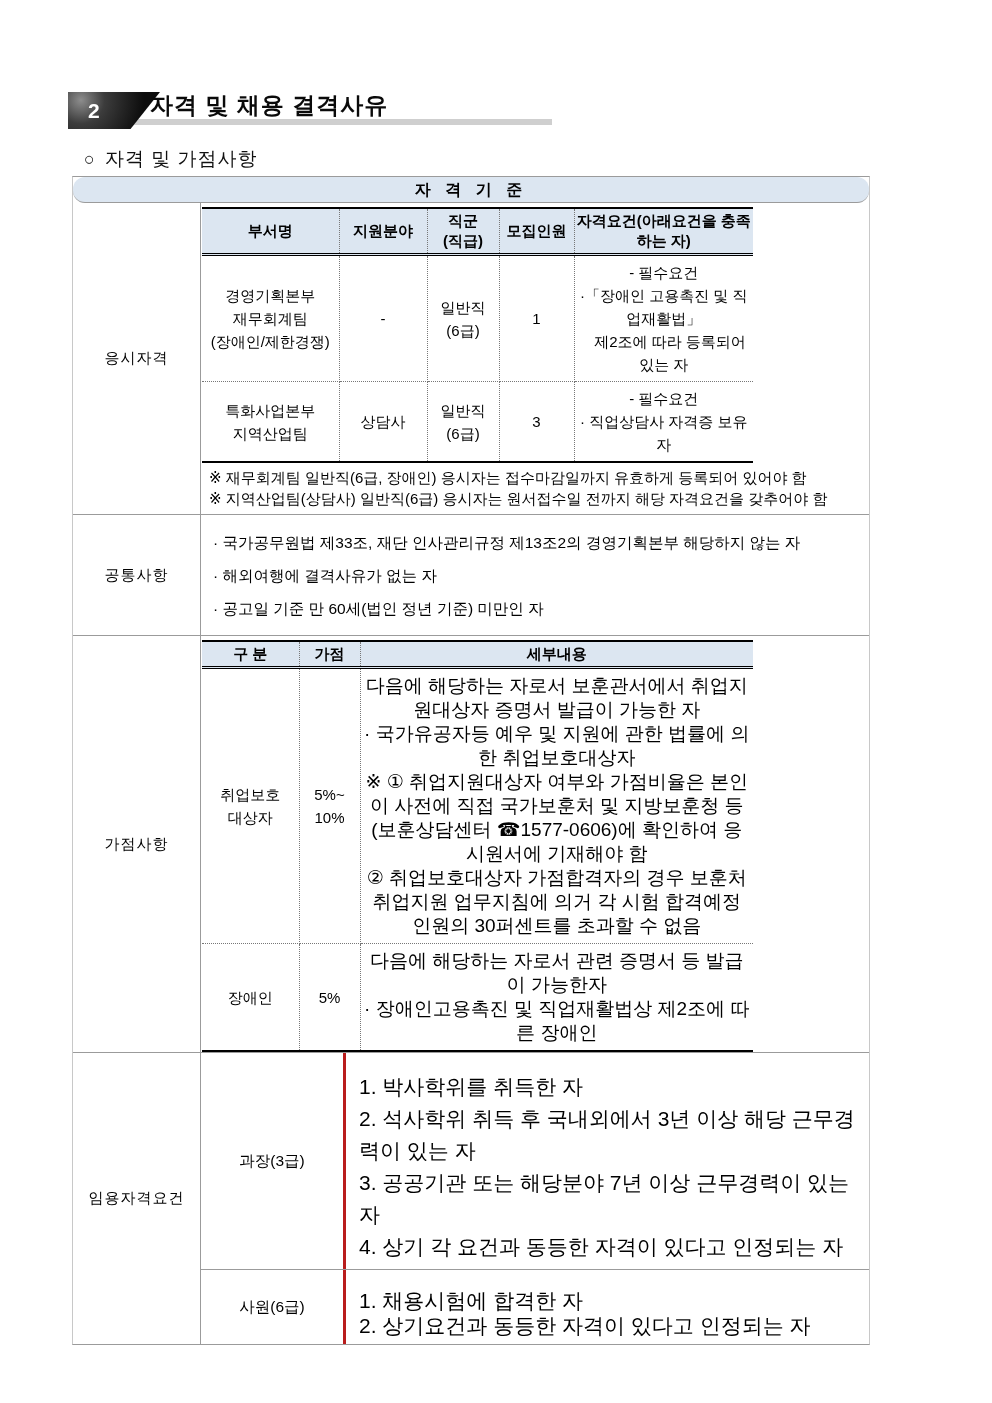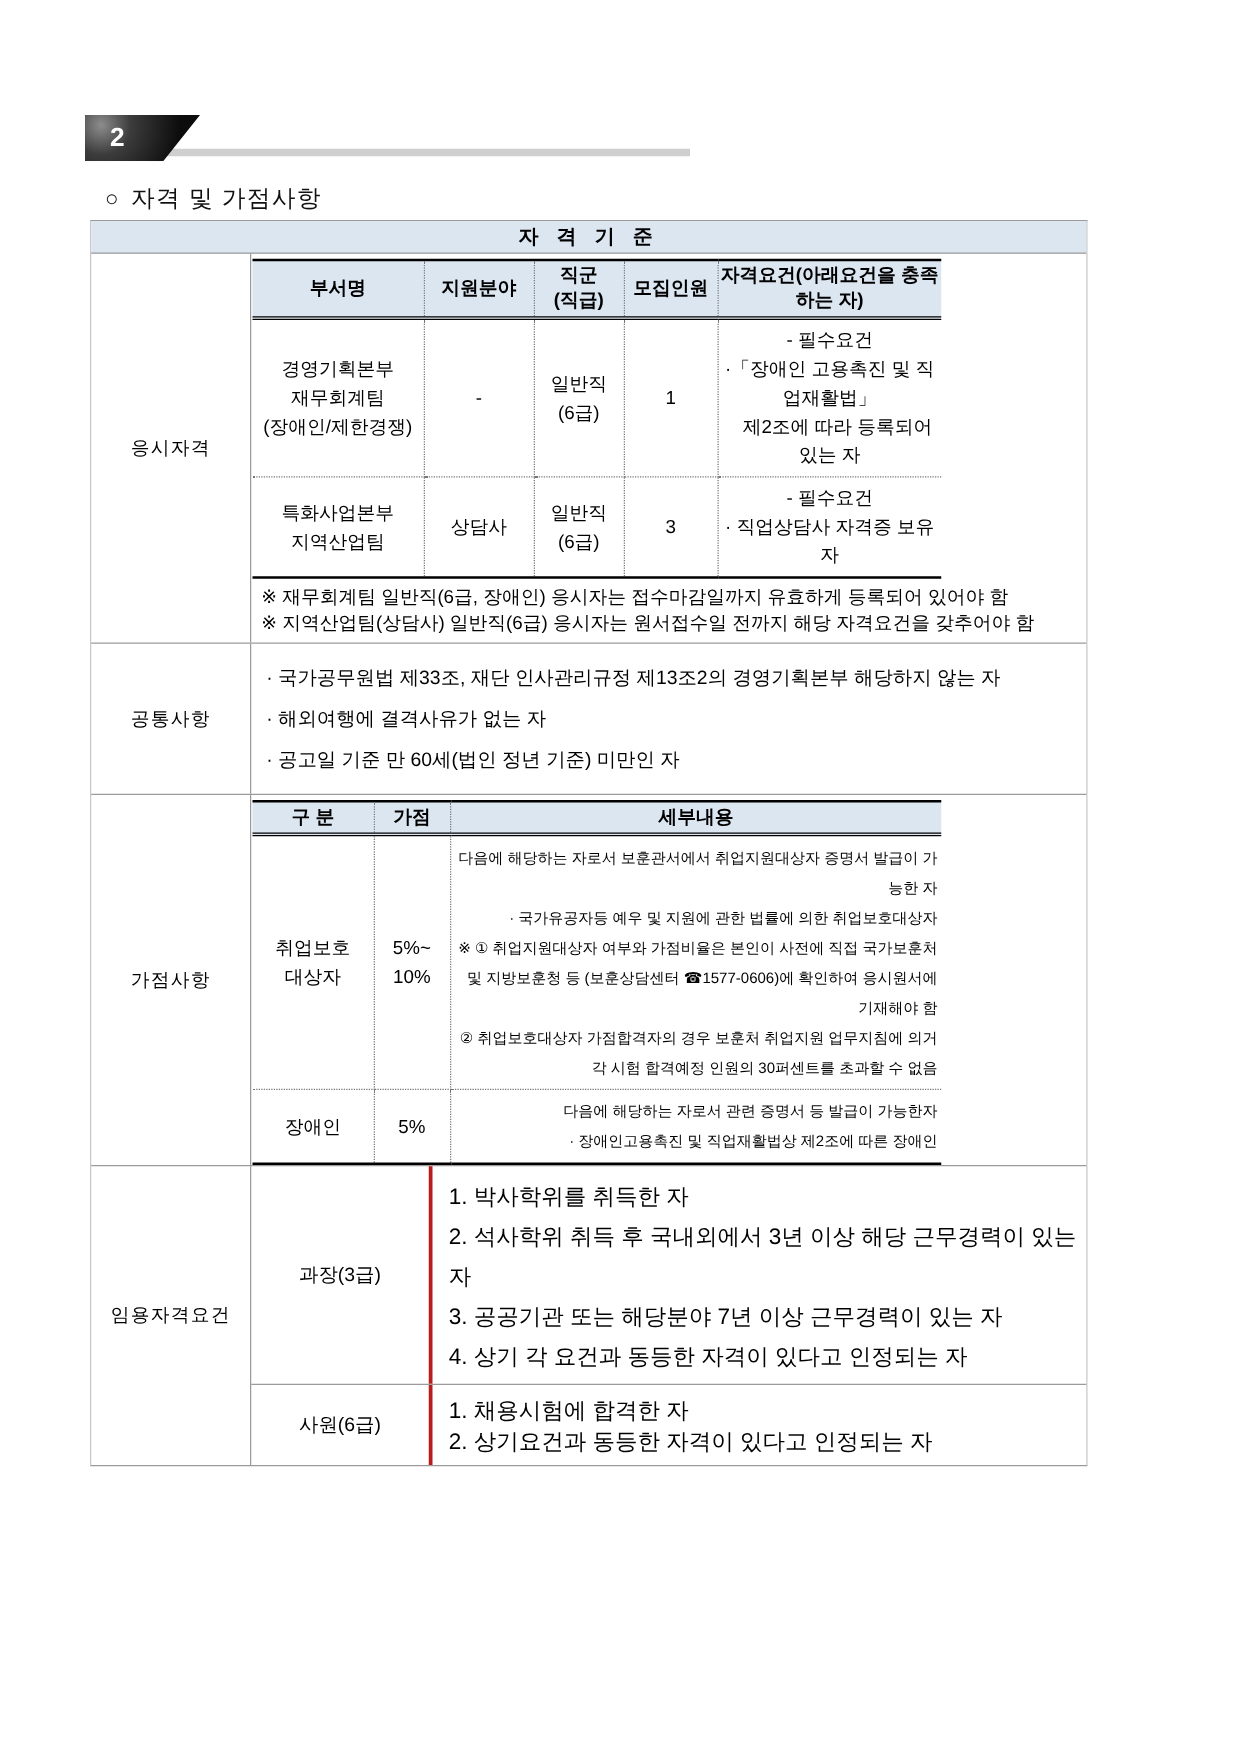--- a/index.html
+++ b/index.html
@@ -35,20 +35,21 @@
   
   .content-col { position:absolute; left:72px; top:176px; width:798px; }
   .outer {
     border-top:1px solid #9b9b9b; border-bottom:1px solid #9b9b9b;
     border-left:1px solid #c8c8c8; border-right:1px solid #c8c8c8;
   }
   .outer-header {
     height:26px; line-height:25px; background:#dce6f1; text-align:center;
     font-size:16px; font-weight:bold; letter-spacing:5px;
     border-bottom:1px solid #9b9b9b;
+    border-radius:12px;
   }
   .sec { display:flex; border-bottom:1px solid #9b9b9b; }
   .sec:last-child { border-bottom:none; }
   .sec-label {
     width:128px; min-width:128px; display:flex; align-items:center; justify-content:center;
     font-size:15px; letter-spacing:1px; border-right:1px solid #9b9b9b;
   }
   .sec-content { flex:1; min-width:0; }
 
   
@@ -72,48 +73,49 @@
   .tbl-notes { padding:4px 2px 5px 8px; font-size:15px; }
   .tbl-notes div { line-height:21px; }
 
   
   .common-list { padding:11px 4px 10px 12px; font-size:15.5px; }
   .common-list div { line-height:33px; }
 
   
   table.bonus td { vertical-align:middle; }
   td.details { text-align:left; padding:3px 4px 3px 6px; }
-  td.details p { line-height:24px; font-size:12px;text-align:right; }
+  td.details p { line-height:24px; font-size:19px; }
 
   
   .appt-row { display:flex; border-bottom:1px solid #9b9b9b; }
   .appt-row:last-child { border-bottom:none; }
   .appt-pos {
     width:145px; min-width:145px; display:flex; align-items:center; justify-content:center;
     font-size:15.5px; border-right:3px solid #b91c1c;
   }
-  .appt-items { flex:1; padding:8px 4px 6px 13px; font-size:18px; }
+  .appt-items { flex:1; padding:18px 4px 6px 13px; font-size:21px; }
   .appt-row.r0 .appt-items div { line-height:32px; }
   .appt-row.r1 .appt-items div { line-height:25px; }
   .appt-row.r0 .appt-items, .appt-row.r0 .appt-pos { min-height:133px; }
   .appt-row.r1 .appt-items, .appt-row.r1 .appt-pos { min-height:50px; }
 
   
   .footnotes { margin-top:4px; font-size:15.5px; }
   .footnotes div { line-height:26px; }
 </style>
 </head>
 <body>
 
 <div class="page">
 
   <div class="title-underline"></div>
   <div class="title-badge">
     <span>2</span>
   </div>
+  <div class="page-title">자격 및 채용 결격사유</div>
 
   <div class="subtitle">
     <span class="circle">○</span>
     <span>자격 및 가점사항</span>
   </div>
 
   <div class="content-col">
     <div class="outer">
 
       <div class="outer-header">자 격 기 준</div>

